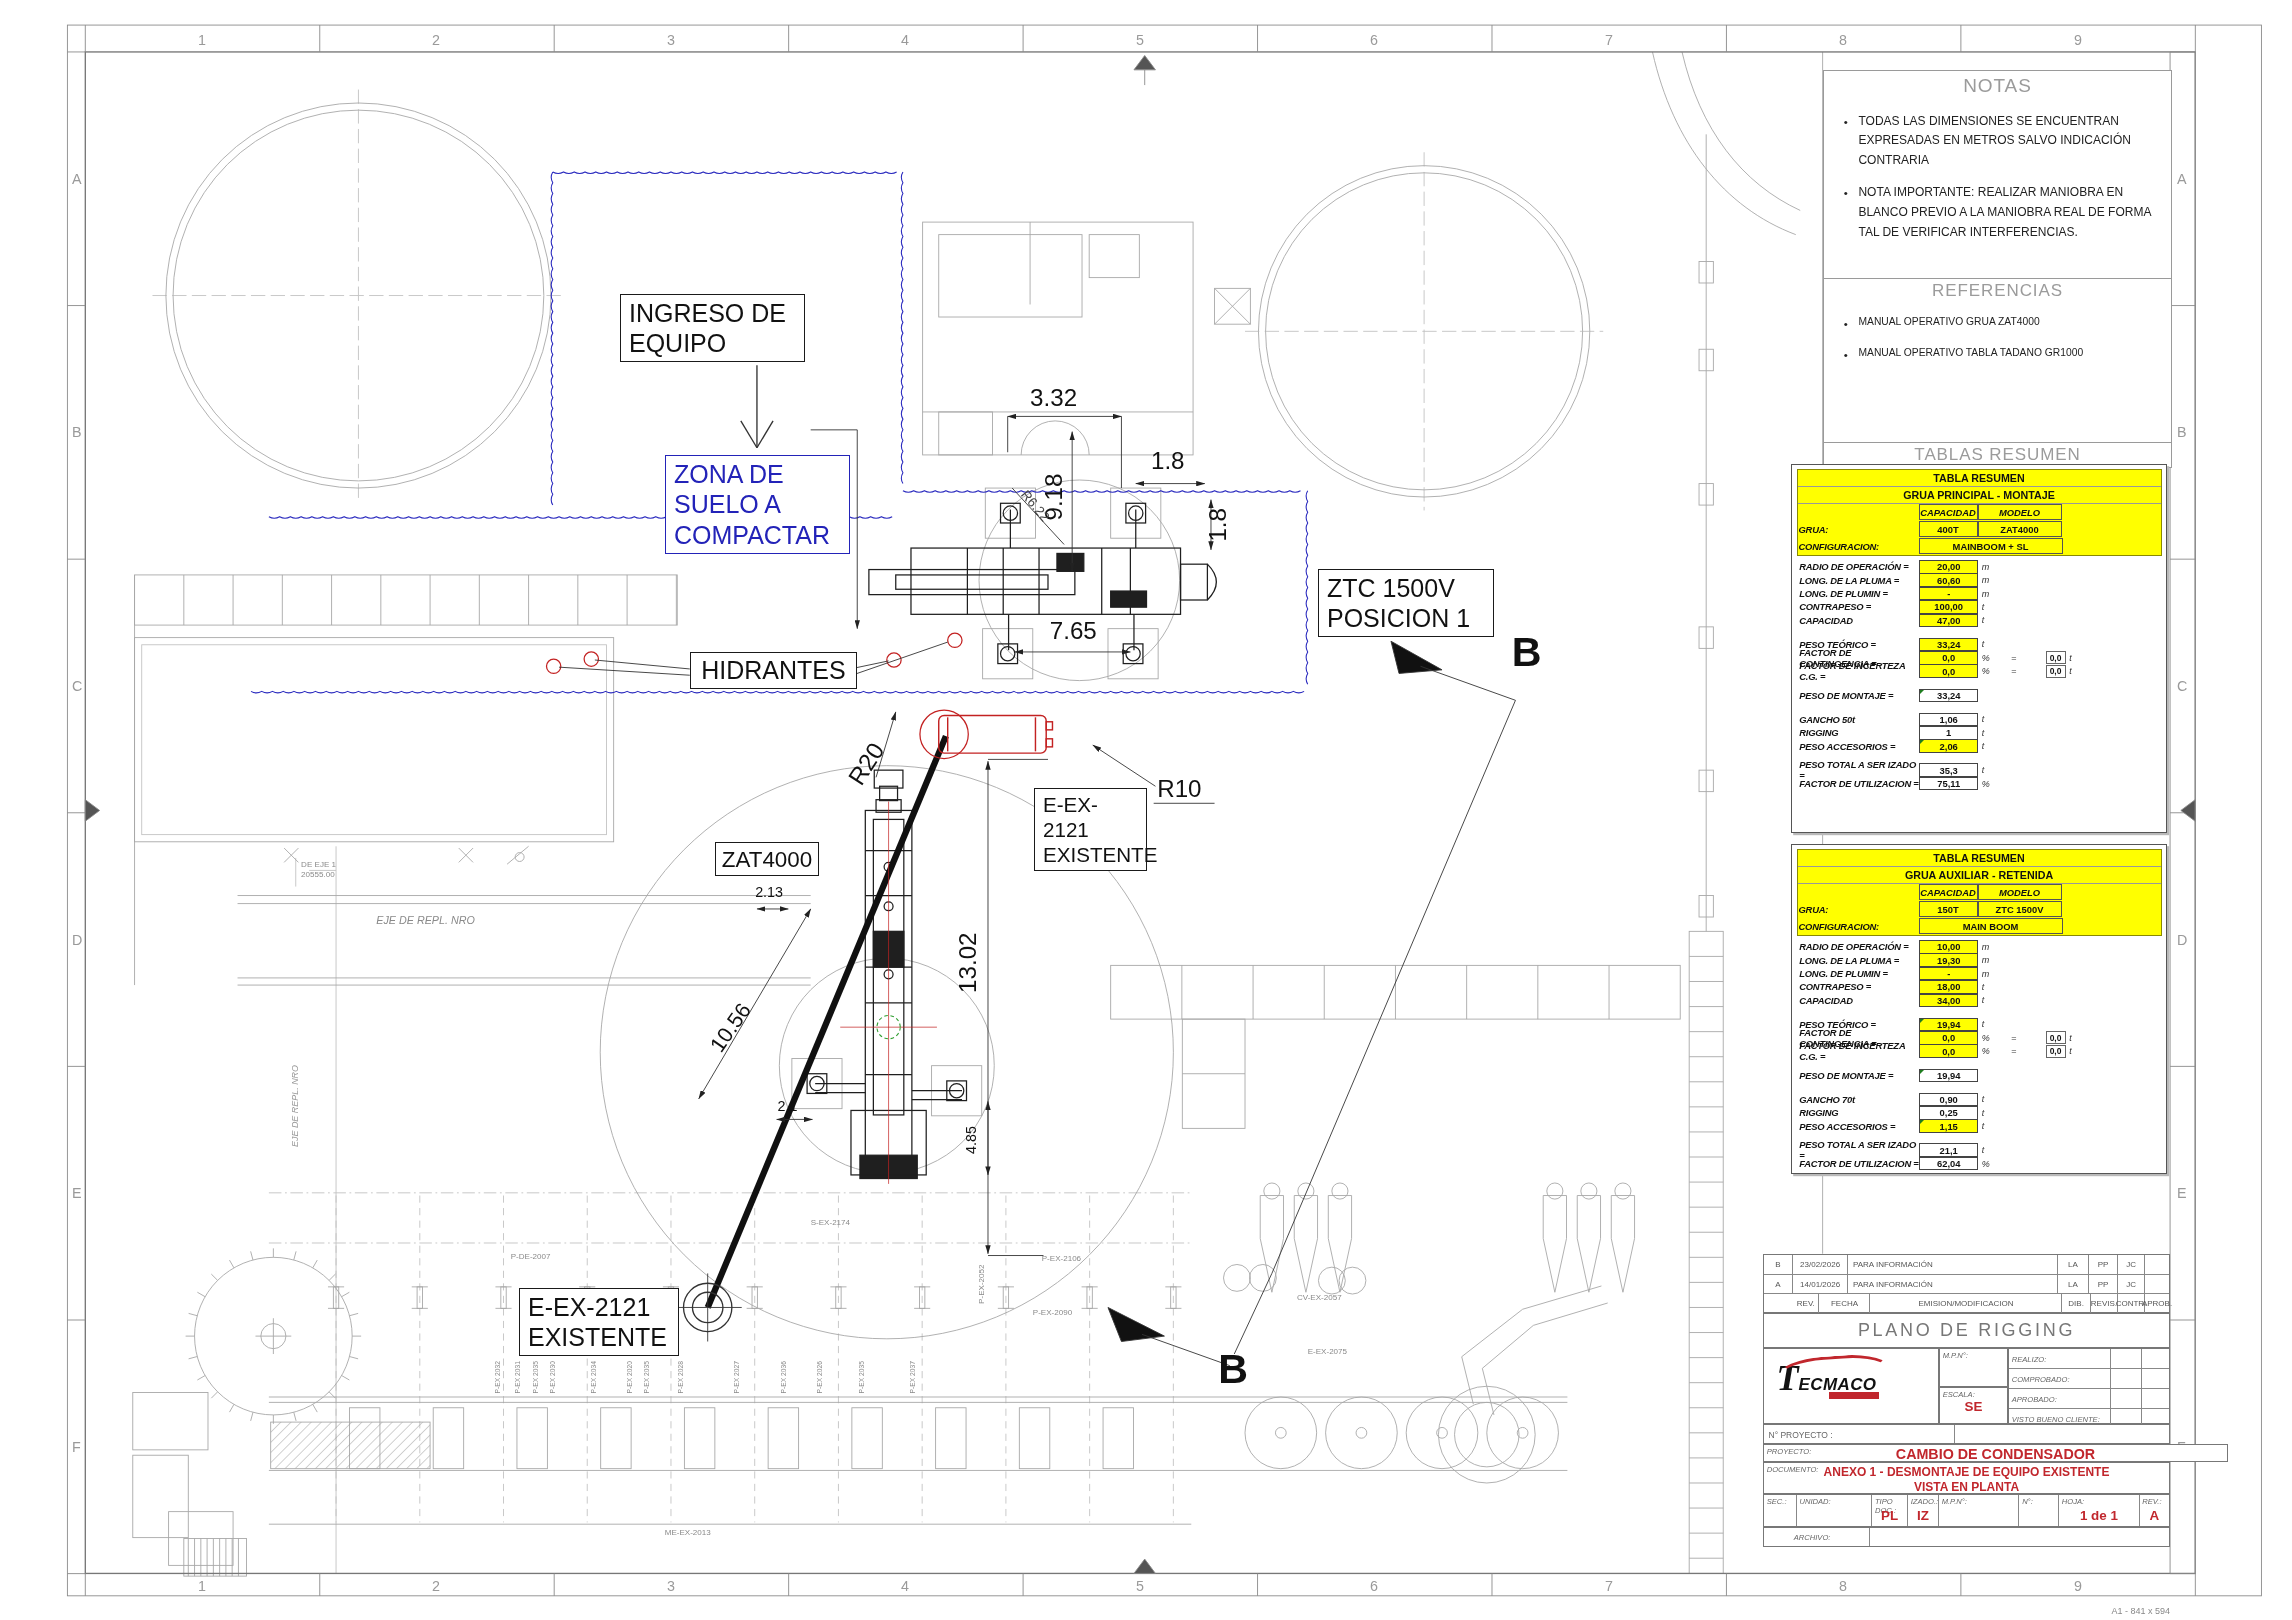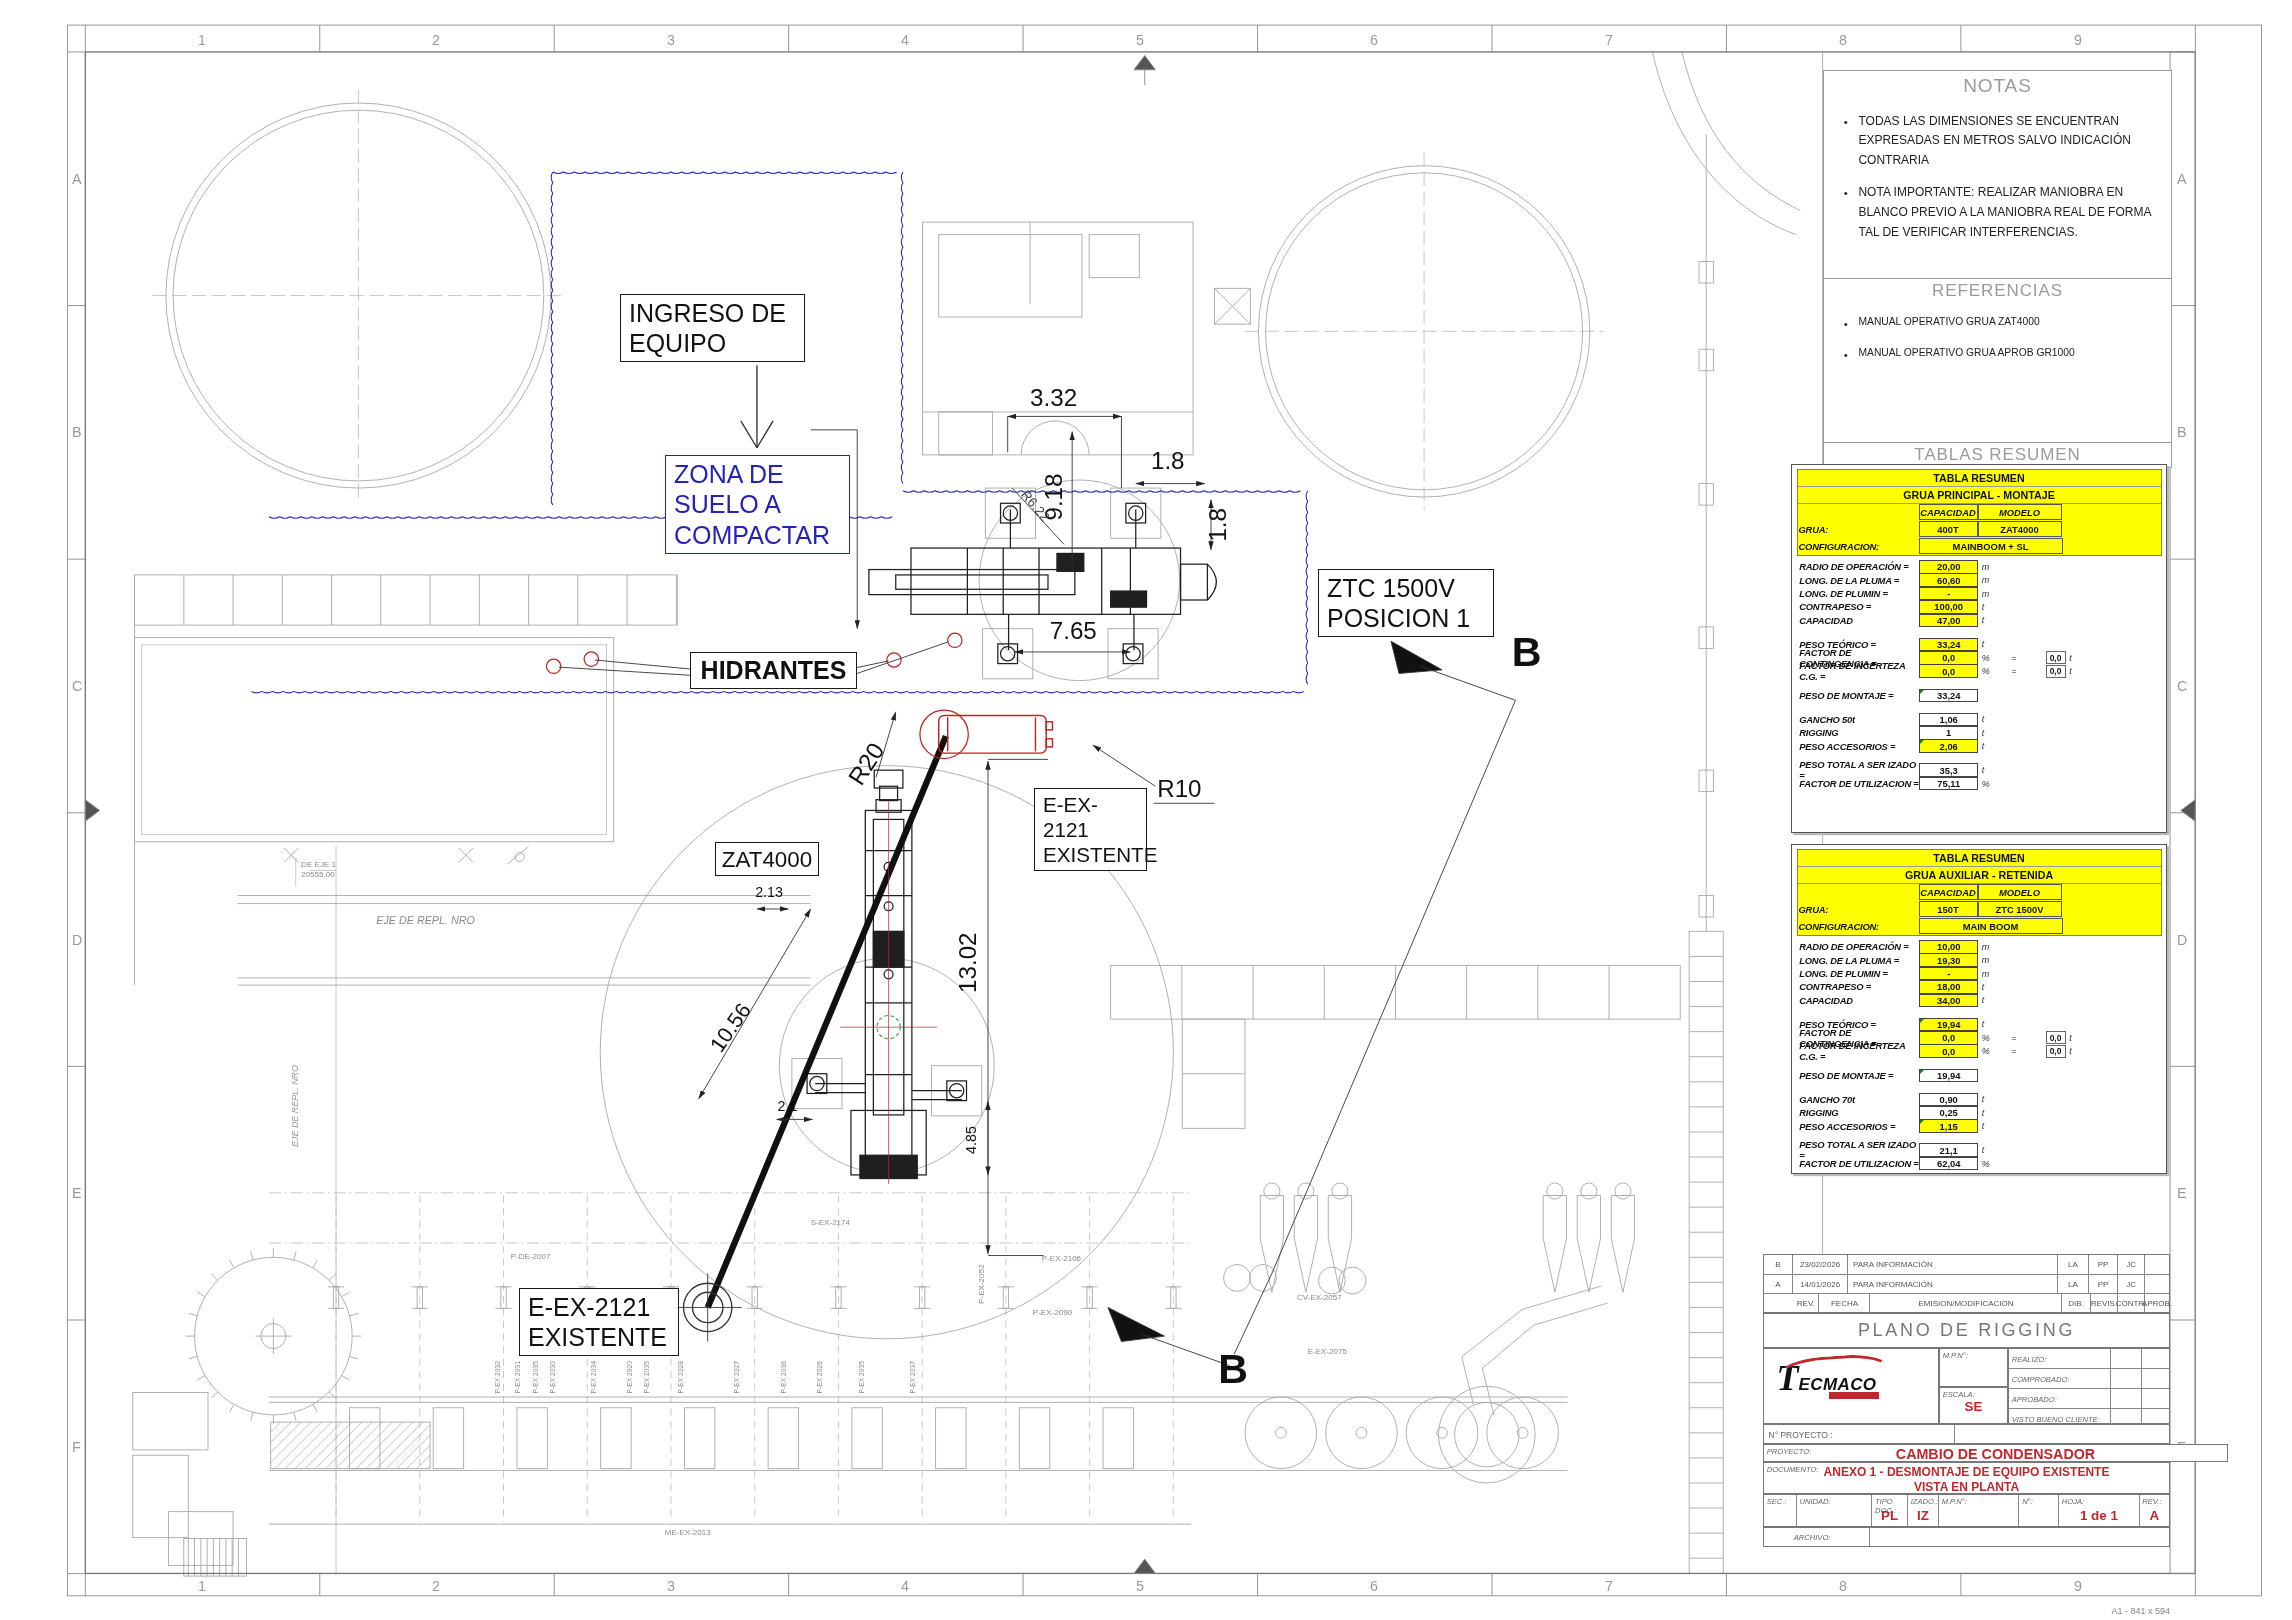--- a/index.html
+++ b/index.html
@@ -509,21 +509,21 @@
       <text x="965" y="1556" font-size="7.5" transform="rotate(-90 965 1556)">P-EX 2035</text>
       <text x="1022" y="1556" font-size="7.5" transform="rotate(-90 1022 1556)">P-EX 2037</text>
     </g>
 </svg>
 
 <div class="cadbox" style="left:620px;top:294px;width:167px;"><span>INGRESO DE
 EQUIPO</span></div>
 <div class="cadbox blue" style="left:665px;top:455px;width:167px;"><span>ZONA DE
 SUELO A
 COMPACTAR</span></div>
-<div class="cadbox center" style="left:690px;top:652px;width:149px;height:30px;font-weight:bold;"><span>HIDRANTES</span></div>
+<div class="cadbox center" style="left:690px;top:652px;width:149px;height:30px;"><span>HIDRANTES</span></div>
 <div class="cadbox" style="left:1318px;top:569px;width:158px;"><span>ZTC 1500V
 POSICION 1</span></div>
 <div class="cadbox center" style="left:715px;top:842px;width:86px;height:27px;font-size:22.4px;"><span>ZAT4000</span></div>
 <div class="cadbox" style="left:1034px;top:788px;width:95px;font-size:20.6px;"><span>E-EX-2121
 EXISTENTE</span></div>
 <div class="cadbox" style="left:519px;top:1288px;width:142px;"><span>E-EX-2121
 EXISTENTE</span></div>
 
 <div class="hdrbar" style="left:1823px;top:70px;width:347px;height:29px;">
     <span>NOTAS</span>
@@ -542,21 +542,21 @@
 <div class="hdrbar" style="left:1823px;top:278px;width:347px;height:23px;font-size:17px;">
     <span>REFERENCIAS</span>
   </div>
 <div class="panelbody refs-fs" id="refsBody" style="left:1823px;top:301px;width:347px;height:141px;">
     <div class="note-item">
       <span class="bullet">•</span>
       <span>MANUAL OPERATIVO GRUA ZAT4000</span>
     </div>
     <div class="note-item">
       <span class="bullet">•</span>
-      <span>MANUAL OPERATIVO GRUA APROB GR1000</span>
+      <span>MANUAL OPERATIVO TABLA TADANO GR1000</span>
     </div>
   </div>
 
 <div class="hdrbar" style="left:1823px;top:442px;width:347px;height:24px;font-size:17px;">
     <span>TABLAS RESUMEN</span>
   </div>
 
 <div class="ct" id="craneTable1" style="left:1791px;top:464px;width:365px;height:360px;">
     <div class="ytop">
       <div class="yt-title">TABLA RESUMEN</div>

